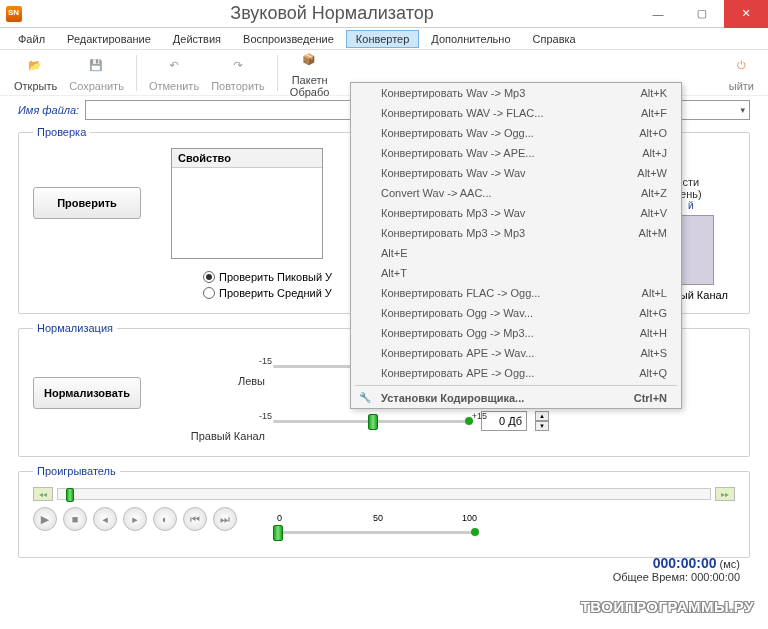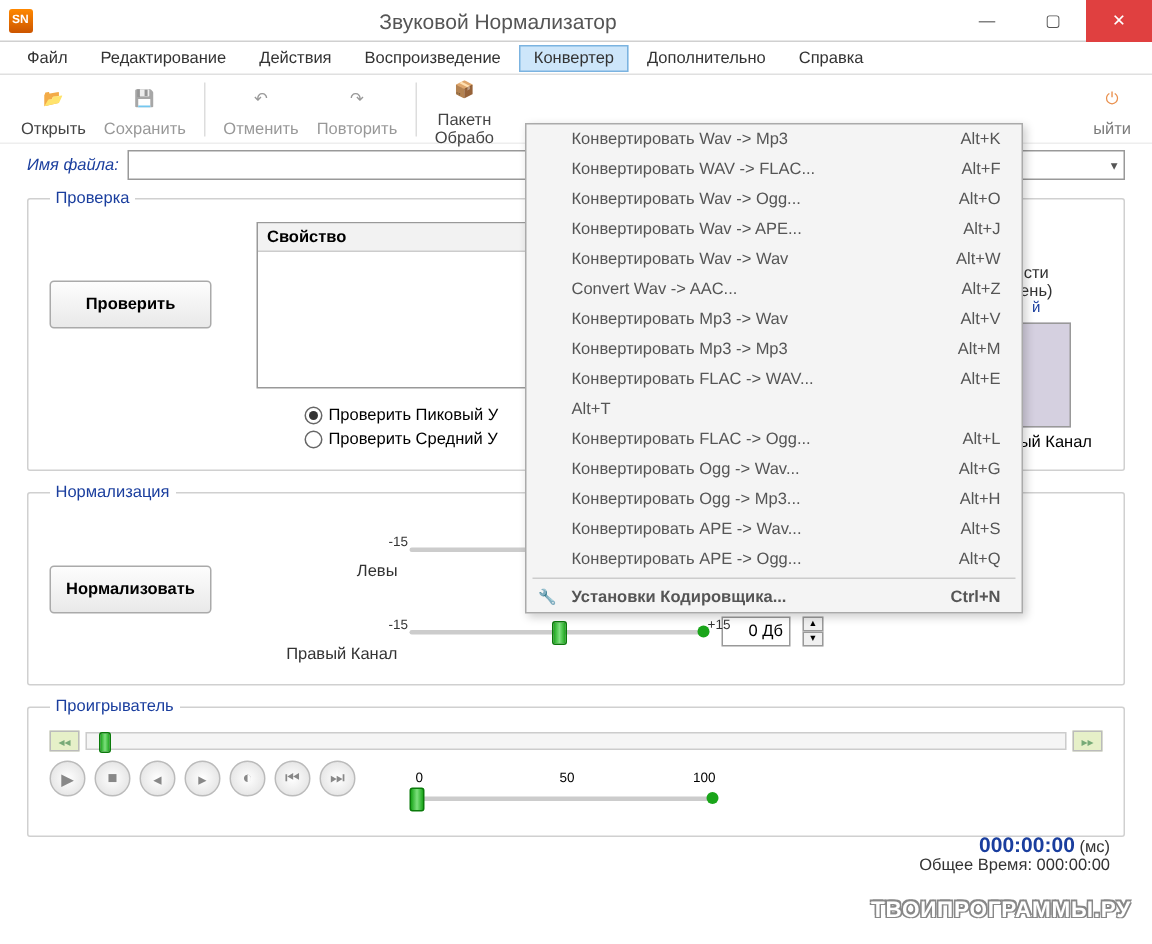--- a/index.html
+++ b/index.html
@@ -1,20 +1,20 @@
 <!DOCTYPE html>
 <html><head>
 <meta charset="utf-8">
 <style>
 * { margin: 0; padding: 0; box-sizing: border-box; font-family: 'Segoe UI', Tahoma, sans-serif; font-size: 11px; }
 body { background: #fff; width: 768px; height: 629px; overflow: hidden; position: relative; }
 .titlebar { height: 28px; background: #fff; display: flex; align-items: center; border-bottom: 1px solid #d0d0d0; }
 .titlebar-icon { width: 16px; height: 16px; margin: 0 6px; background: linear-gradient(#ff8800,#cc5500); border-radius: 2px; position: relative; }
 .titlebar-icon::after { content: 'SN'; color: #fff; font-size: 8px; font-weight: bold; position: absolute; top: 2px; left: 2px; }
-.title { flex: 1; text-align: center; color: #555; font-size: 14px; }
+.title { flex: 1; text-align: center; color: #555; font-size: 18px; }
 .winbtns { display: flex; }
 .winbtn { width: 44px; height: 28px; display: flex; align-items: center; justify-content: center; color: #555; }
 .winbtn.close { background: #e04040; color: #fff; }
 .menubar { height: 22px; background: #fff; display: flex; align-items: center; padding: 0 8px; border-bottom: 1px solid #e0e0e0; gap: 2px; }
 .menuitem { padding: 3px 10px; color: #333; cursor: default; }
 .menuitem.active { background: #cde6fa; border: 1px solid #7bb3e0; padding: 2px 9px; }
 .toolbar { height: 46px; background: #fff; display: flex; align-items: center; padding: 2px 14px; gap: 12px; border-bottom: 1px solid #eee; }
 .tbtn { display: flex; flex-direction: column; align-items: center; color: #444; gap: 2px; }
 .tbtn .ico { width: 24px; height: 24px; display: flex; align-items: center; justify-content: center; }
 .tbtn.disabled { opacity: .55; }
@@ -22,21 +22,21 @@
 .content { padding: 4px 18px; }
 .filerow { display: flex; align-items: center; gap: 6px; margin-bottom: 6px; }
 .filerow label { color: #1a3e9e; font-style: italic; }
 .filerow .combo { flex: 1; height: 20px; border: 1px solid #999; background: #fff; display: flex; align-items: center; padding: 0 4px; position: relative; }
 .filerow .combo::after { content: '▾'; position: absolute; right: 4px; color: #555; font-size: 9px; }
 fieldset { border: 1px solid #d0d0d0; border-radius: 2px; padding: 10px 14px 14px; margin-bottom: 8px; }
 fieldset > legend { color: #1a3e9e; padding: 0 4px; }
 .checkgrp { display: flex; flex-direction: column; gap: 12px; }
 .checkrow { display: flex; align-items: flex-start; gap: 30px; }
 .bigbtn { width: 108px; height: 32px; background: linear-gradient(#fdfdfd,#e9e9e9); border: 1px solid #aaa; border-radius: 3px; font-weight: bold; }
-.table { border: 1px solid #999; width: 180px; }
+.table { border: 1px solid #999; width: 152px; }
 .table .hdr { background: #f2f2f2; border-bottom: 1px solid #ccc; padding: 3px 6px; font-weight: bold; }
 .table .body { height: 90px; background: #fff; }
 .radios { display: flex; flex-direction: column; gap: 4px; }
 .radio { display: flex; align-items: center; gap: 4px; }
 .radio .r { width: 12px; height: 12px; border: 1px solid #666; border-radius: 50%; display: flex; align-items: center; justify-content: center; }
 .radio.sel .r::after { content: ''; width: 6px; height: 6px; background: #333; border-radius: 50%; }
 .thumb { width: 60px; height: 70px; background: #d5d0e0; border: 1px solid #999; margin: 4px 0; }
 .normrow { display: flex; align-items: center; gap: 24px; }
 .chan { display: flex; flex-direction: column; gap: 12px; padding-left:10px; }
 .chanrow { display: flex; align-items: center; gap: 8px; }
@@ -273,21 +273,20 @@
     </div>
     <div class="dd-item">
       <span>Конвертировать Mp3 -&gt; Wav</span>
       <span>Alt+V</span>
     </div>
     <div class="dd-item">
       <span>Конвертировать Mp3 -&gt; Mp3</span>
       <span>Alt+M</span>
     </div>
     <div class="dd-item">
-      <span>Конвертировать FLAC -&gt; WAV...</span>
       <span>Alt+E</span>
     </div>
     <div class="dd-item">
       <span>Alt+T</span>
     </div>
     <div class="dd-item">
       <span>Конвертировать FLAC -&gt; Ogg...</span>
       <span>Alt+L</span>
     </div>
     <div class="dd-item">

